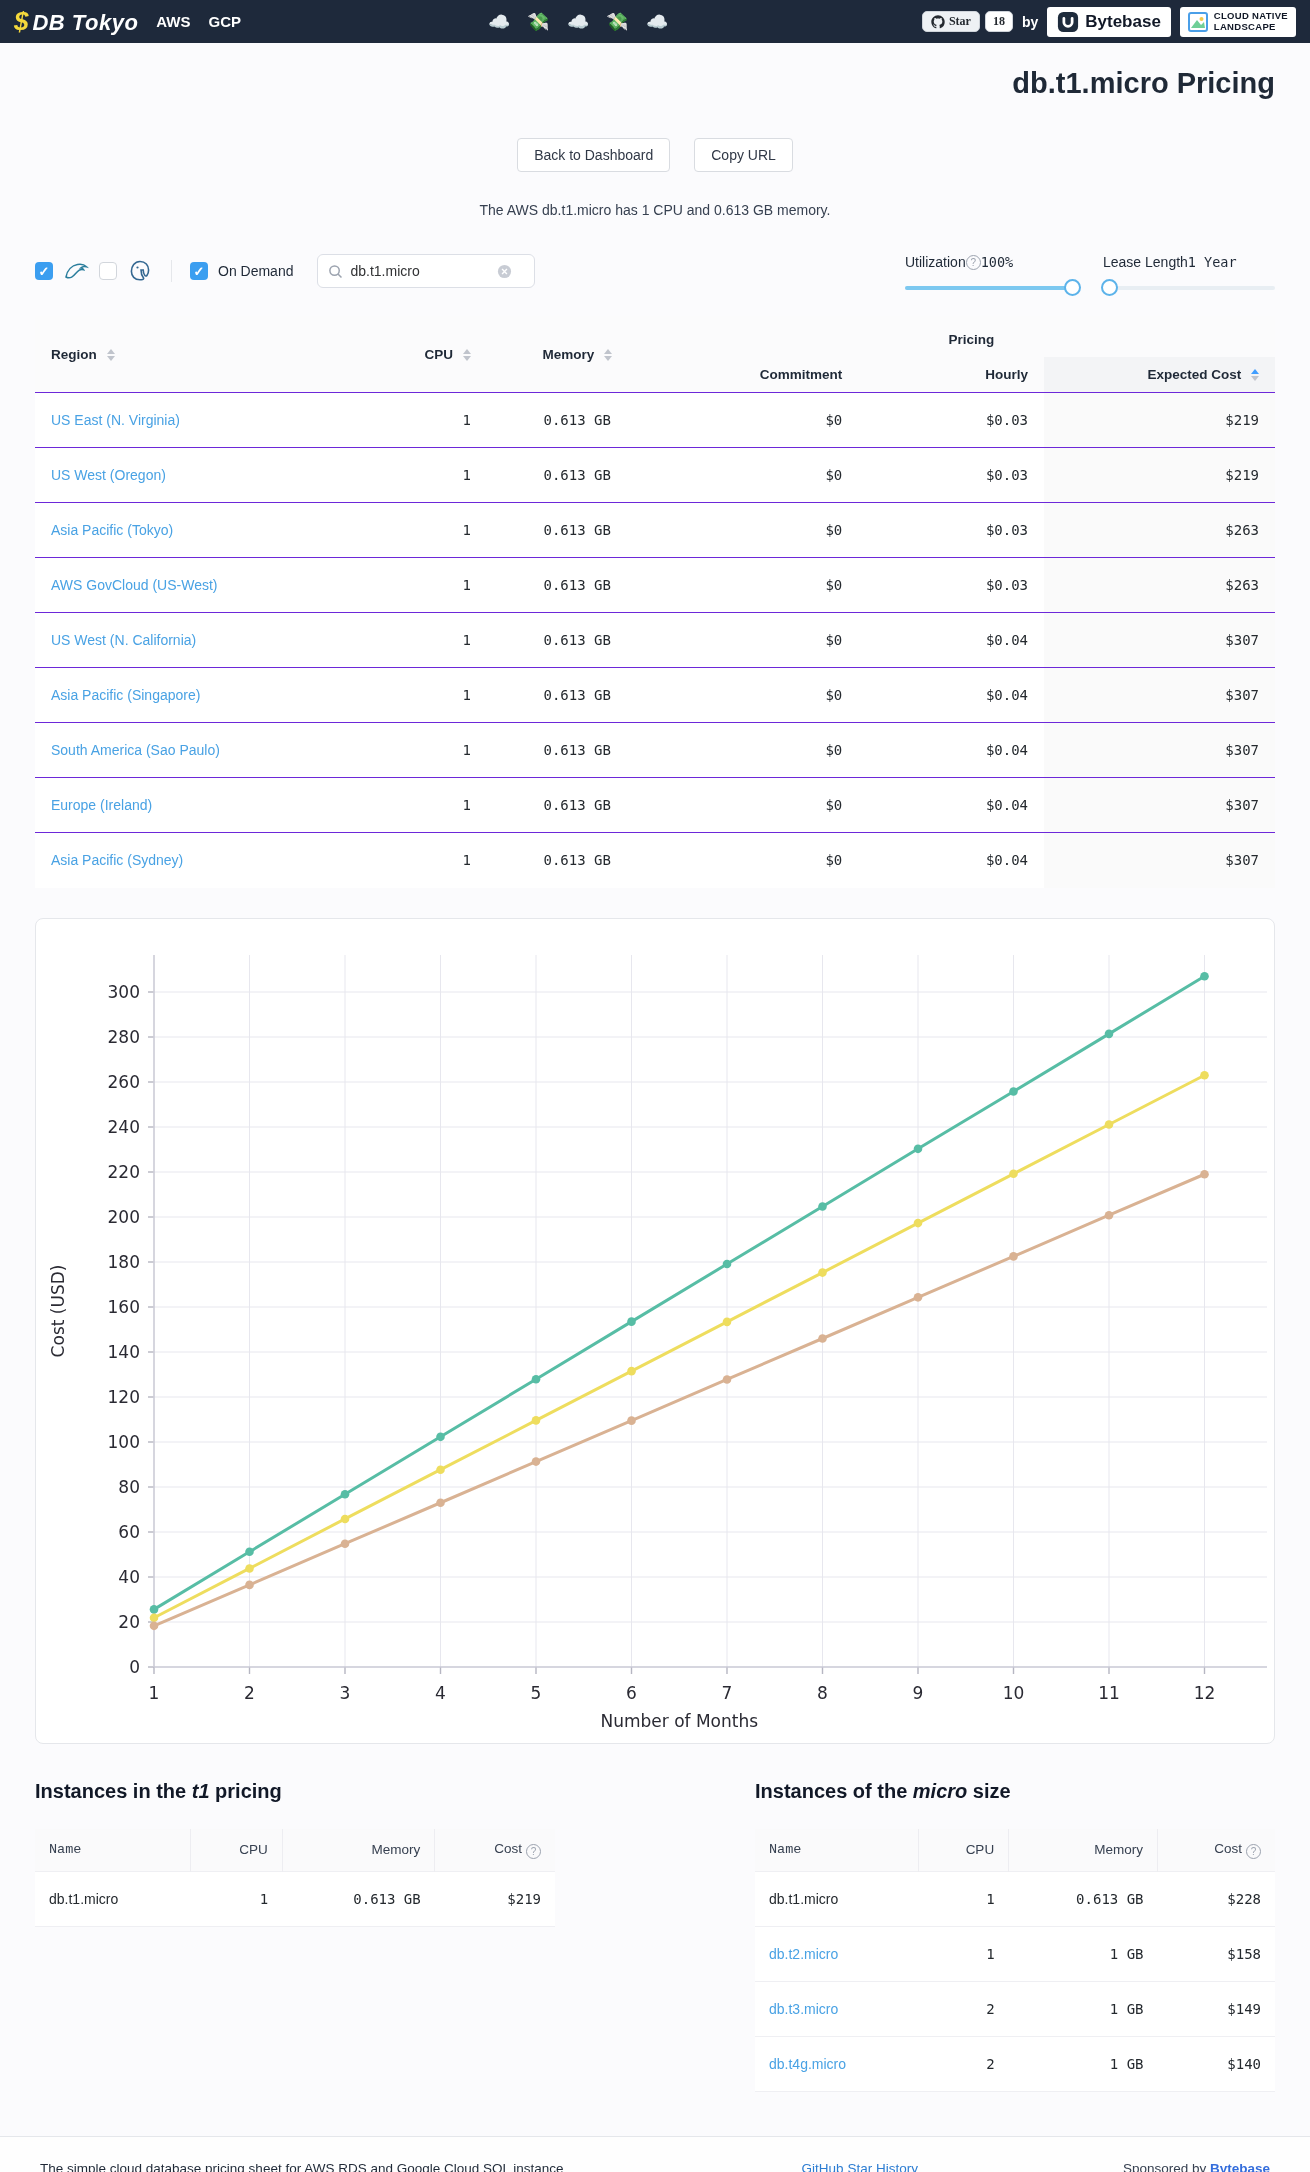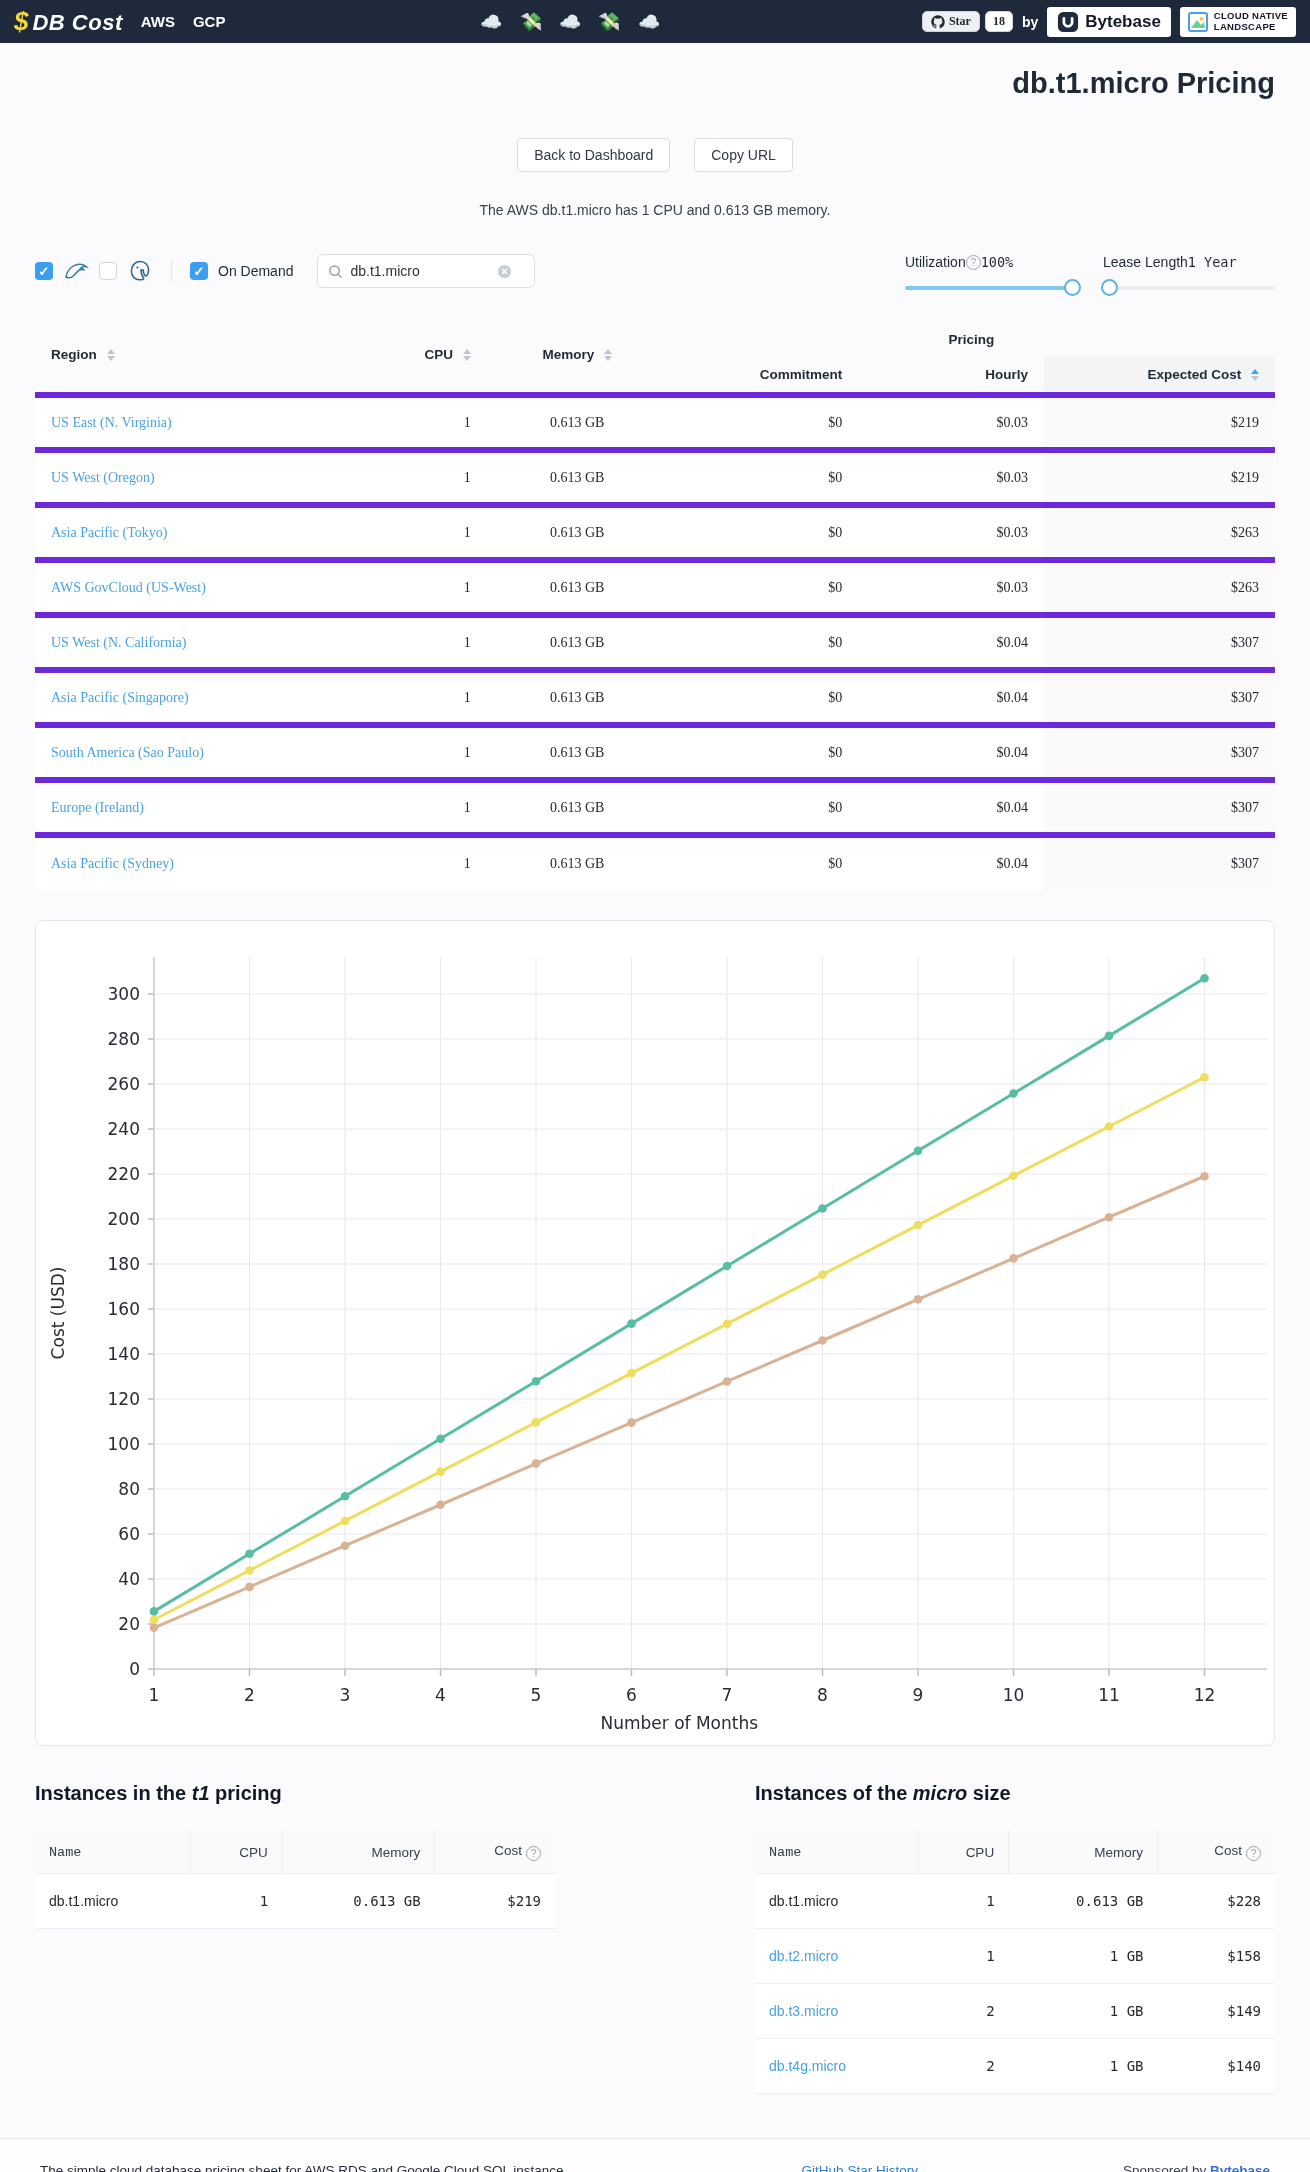--- a/index.html
+++ b/index.html
@@ -67,21 +67,21 @@
   th.region-h { text-align:left; width:340px; }
   th.cpu-h { text-align:right; width:110px; }
   th.mem-h { text-align:center; width:180px; }
   th.commit-h { text-align:right; width:190px; }
   th.hourly-h { text-align:right; width:185px; }
   th.expected-h { text-align:right; width:230px; background:#f3f4f6; }
   .sort { display:inline-flex; flex-direction:column; vertical-align:middle; margin-left:6px; gap:2px; cursor:pointer; }
   .caret-up { width:0; height:0; border-left:4px solid transparent; border-right:4px solid transparent; border-bottom:5px solid #c0c4cc; }
   .caret-down { width:0; height:0; border-left:4px solid transparent; border-right:4px solid transparent; border-top:5px solid #c0c4cc; }
   .sort.active .caret-up { border-bottom-color:#409eff; }
-  table.pricing td { padding:0 16px; height:55px; font-size:14px; border-top:6px solid #6d28d9;font-family:Liberation Serif, serif; }
+  table.pricing td { padding:0 16px; height:55px; font-size:14px; border-top:1px solid #6d28d9; }
   td.region a { color:#49a2e4; text-decoration:none; cursor:pointer; }
   td.num { font-family:"DejaVu Sans Mono", monospace; color:#24292e; }
   td.r { text-align:right; } td.c { text-align:center; }
   td.expected { background:#fafafa; }
 
   
   .chart-card { margin-top:30px; background:#fff; border:1px solid #e5e7eb; border-radius:8px; padding:8px 0 4px 0; }
   .chart-card svg { display:block; }
 
   
@@ -107,21 +107,21 @@
   .footer a.star-history { margin-left:auto; font-size:13.5px; color:#2d7dd2; text-decoration:underline; cursor:pointer; }
   .footer .sponsor { margin-left:205px; font-size:13.5px; color:#374151; }
   .footer .sponsor b { color:#346ddb; cursor:pointer; }
 </style>
 </head>
 <body>
 
 <div class="navbar">
   <div class="logo">
     <span class="dollar">$</span>
-    <span class="brand">DB Cost</span>
+    <span class="brand">DB Tokyo</span>
   </div>
   <span class="nav-item">AWS</span>
   <span class="nav-item">GCP</span>
   <div class="nav-emojis">☁️ 💸 ☁️ 💸 ☁️</div>
   <div class="nav-right">
     <div class="star-widget">
       <span class="star-btn">
         <svg width="14" height="14" viewBox="0 0 24 24">
             <path fill="#24292f" d="M12 .5C5.65.5.5 5.65.5 12c0 5.08 3.29 9.39 7.86 10.91.58.11.79-.25.79-.56v-2.17c-3.2.7-3.87-1.37-3.87-1.37-.52-1.33-1.28-1.68-1.28-1.68-1.05-.72.08-.71.08-.71 1.16.08 1.77 1.19 1.77 1.19 1.03 1.77 2.7 1.26 3.36.96.1-.75.4-1.26.73-1.55-2.55-.29-5.23-1.28-5.23-5.68 0-1.26.45-2.29 1.19-3.1-.12-.29-.52-1.46.11-3.05 0 0 .97-.31 3.18 1.18.92-.26 1.91-.39 2.89-.39.98 0 1.97.13 2.89.39 2.2-1.49 3.17-1.18 3.17-1.18.63 1.59.23 2.76.11 3.05.74.81 1.19 1.84 1.19 3.1 0 4.41-2.69 5.38-5.25 5.67.41.36.78 1.05.78 2.12v3.14c0 .31.21.68.8.56A11.5 11.5 0 0 0 23.5 12C23.5 5.65 18.35.5 12 .5z"></path>
           </svg>

